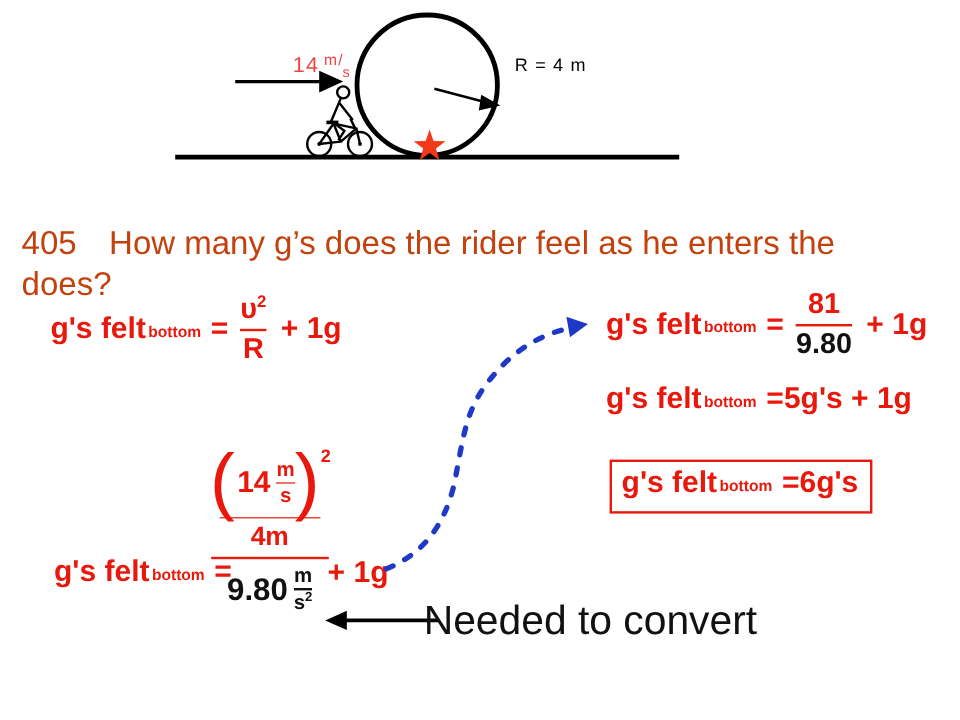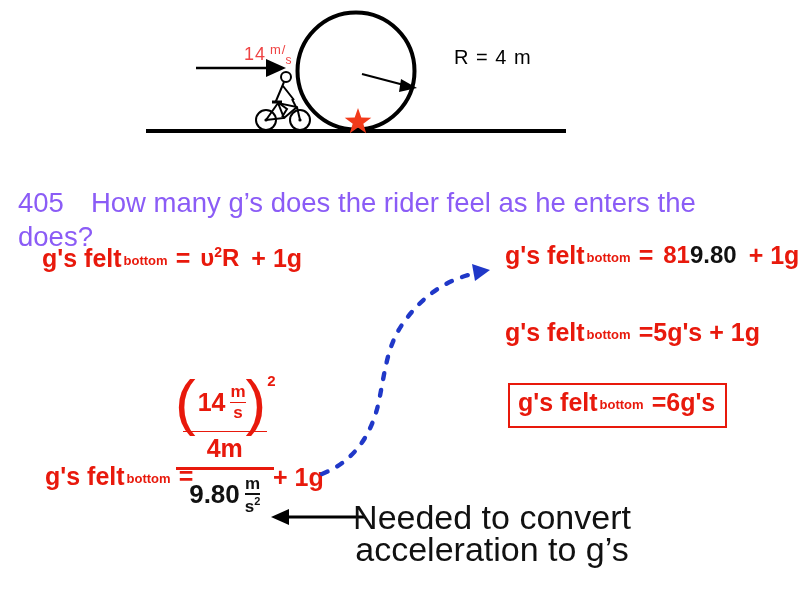--- a/index.html
+++ b/index.html
@@ -14,33 +14,33 @@
   .stroke-ink{stroke:#000; fill:none;}
   .fill-ink{fill:#000; stroke:none;}
   .star{fill:var(--star); stroke:none;}
   .blue-dash{stroke:var(--blue); fill:none;}
   .blue-fill{fill:var(--blue); stroke:none;}
 
   
   .speed-label{position:absolute; left:203px; top:44px; font-size:18px; color:#ef4444; letter-spacing:1px;margin-left:41px;}
   .speed-label .un{font-size:13px; position:relative; top:-6px; margin-left:4px;}
   .speed-label .ud{font-size:12px; position:relative; top:4px; margin-left:-1px;}
-  .radius-label{position:absolute; left:454px; top:46px; font-size:20px; color:#000; letter-spacing:1px;}
-
-  
-  .question{position:absolute; left:18px; top:186px; width:750px; font-size:27.5px; line-height:34px; color:#8b5cf6;}
+  .radius-label{position:absolute; left:429px; top:46px; font-size:15px; color:#000; letter-spacing:1px;}
+
+  
+  .question{position:absolute; left:18px; top:186px; width:750px; font-size:27.5px; line-height:34px; color:#c2410c;}
   .qnum{display:inline-block; margin-right:27px;}
 
   
   .eq{position:absolute; display:flex; align-items:center; color:var(--red); font-size:25px; font-weight:700; white-space:nowrap;}
   .lhs{display:inline-flex; align-items:flex-start;}
   .sb{font-size:13px; position:relative; top:9px; margin-left:2px; font-weight:700;}
   .op{margin:0 5px 0 8px;}
   .op.tight{margin:0 0 0 8px;}
-  .frac{display:inline-flex; flex-direction:row; align-items:center; line-height:1.12; padding:0 5px; font-size:24px;}
+  .frac{display:inline-flex; flex-direction:column; align-items:center; line-height:1.12; padding:0 5px; font-size:24px;}
   .frac .bar{align-self:stretch; height:2px; background:var(--red); margin:2px 0;}
   .frac sup{font-size:14px;}
   .black{color:#111;}
   .tail{margin-left:7px;}
 
   
   .result-box{position:absolute; left:508px; top:383px; border:2px solid var(--red); padding:3px 10px 9px 8px;}
   .result-box .eqline{display:flex; align-items:center; color:var(--red); font-size:25px; font-weight:700; white-space:nowrap;}
 
   
@@ -49,21 +49,21 @@
   .btail{position:absolute; left:228px; top:86px; font-size:25px; white-space:nowrap;}
   .bigcol{position:absolute; left:130px; top:0; display:flex; flex-direction:column; align-items:center;}
   .pgroup{display:inline-flex; align-items:center;}
   .bigparen{font-size:62px; line-height:0.82; font-weight:400;}
   .pval{font-size:25px; margin-left:2px;}
   .pexp{font-size:15px; position:relative; top:-22px; left:1px;}
   .sfrac{display:inline-flex; flex-direction:column; align-items:center; font-size:17px; line-height:1.05; margin-left:5px; font-weight:700;}
   .sfrac .sbar{align-self:stretch; height:1.6px; background:currentColor; margin:1px 0;}
   .sfrac sup{font-size:11px;}
   .ibar{width:84px; height:1.6px; background:var(--red); margin:3px 0 2px;}
-  .iden{font-size:25px; line-height:1.1; padding:1px 0;}
+  .iden{font-size:22px; line-height:1.1; padding:1px 0;}
   .mbar{width:98px; height:2.6px; background:var(--red); margin:3px 0;}
   .bden{display:inline-flex; align-items:center; color:#111; font-size:26px; padding:2px 0;}
 
   
   .annotation{position:absolute; left:341px; top:501px; width:302px; text-align:center; font-size:34px; line-height:32px; color:#111;}
   .annotation div{white-space:nowrap;}
 </style>
 </head>
 <body>
 
@@ -191,16 +191,15 @@
       <polygon class="blue-fill" points="490,270 472,264 475,281"></polygon>
     </g>
     <g>
       <line x1="286" y1="517" x2="365" y2="517" stroke="#000" stroke-width="3.2"></line>
       <polygon points="271,517 289,509 289,525" class="fill-ink"></polygon>
     </g>
   </svg>
 
   <div class="annotation">
     <div>Needed to convert</div>
-    <div>acceleration to g’s</div>
   </div>
 
 </div>
 
 </body></html>

